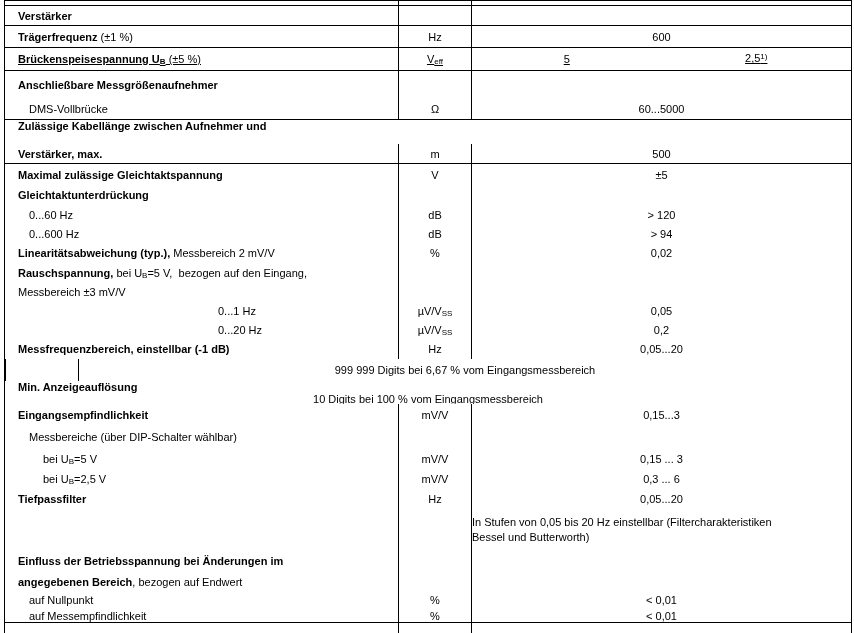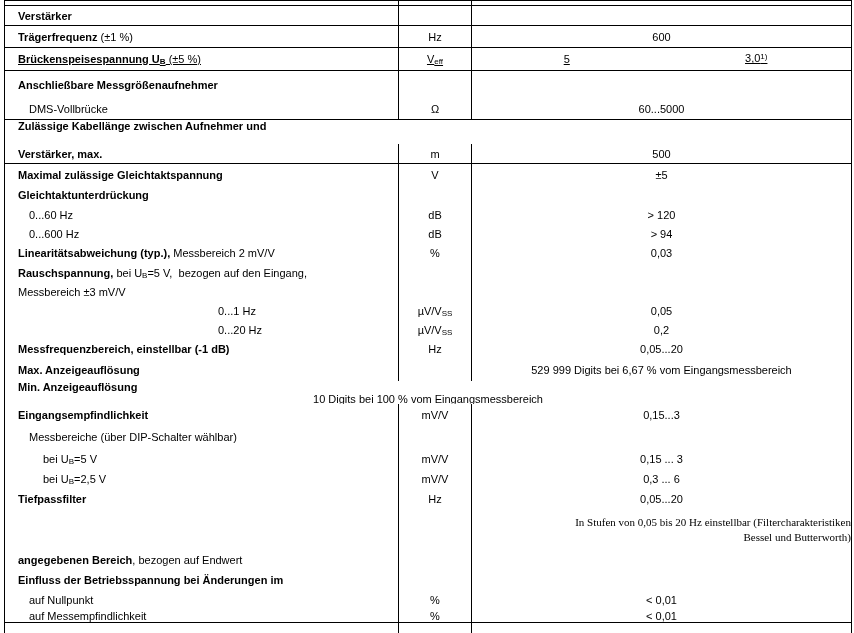--- a/index.html
+++ b/index.html
@@ -19,21 +19,21 @@
   .cell{box-sizing:border-box;display:flex;align-items:center;font-size:11px;line-height:12px;overflow:hidden;}
   .cell .txt{white-space:pre;}
   .label{width:393px;padding-left:13px;}
   .label.ind1{padding-left:24px;}
   .label.ind2{padding-left:38px;}
   .label.mid{padding-left:213px;}
   .unit{width:74px;justify-content:center;border-left:1.5px solid #000;border-right:1.5px solid #000;text-align:center;}
   .value{flex:1;justify-content:center;text-align:center;}
   .value.split{justify-content:flex-start;}
   .value.split .half{width:50%;text-align:center;}
-  .value .vlines{width:100%;text-align:right;font-family:Liberation Serif, serif;}
+  .value .vlines{width:100%;text-align:left;}
   .value .vlines div{line-height:15px;}
   .b{font-weight:bold;}
   .sub{font-size:8px;position:relative;top:3px;}
   .sub.b{font-weight:bold;}
   .sup{font-size:8px;position:relative;top:-3px;}
 </style>
 </head>
 <body>
 
 <div class="spec-table">
@@ -66,21 +66,21 @@
         <span class="txt b">Brückenspeisespannung U</span>
         <span class="txt sub b">B</span>
         <span class="txt"> (±5 %)</span>
       </div>
       <div class="cell unit">
         <span class="txt">V</span>
         <span class="txt sub">eff</span>
       </div>
       <div class="cell value split">
         <div class="half"><span class="txt">5</span></div>
-        <div class="half"><span class="txt">3,0</span><span class="txt sup">1)</span></div>
+        <div class="half"><span class="txt">2,5</span><span class="txt sup">1)</span></div>
       </div>
     </div>
     <div class="row" style="height: 28px;">
       <div class="cell label">
         <span class="txt b">Anschließbare Messgrößenaufnehmer</span>
       </div>
       <div class="cell unit"></div>
       <div class="cell value"></div>
     </div>
     <div class="row line" style="height: 21px;">
@@ -154,21 +154,21 @@
     </div>
     <div class="row" style="height: 20px;">
       <div class="cell label">
         <span class="txt b">Linearitätsabweichung (typ.),</span>
         <span class="txt"> Messbereich 2 mV/V</span>
       </div>
       <div class="cell unit">
         <span class="txt">%</span>
       </div>
       <div class="cell value">
-        <span class="txt">0,03</span>
+        <span class="txt">0,02</span>
       </div>
     </div>
     <div class="row" style="height: 19px;">
       <div class="cell label">
         <span class="txt b">Rauschspannung,</span>
         <span class="txt"> bei U</span>
         <span class="txt sub">B</span>
         <span class="txt">=5 V,  bezogen auf den Eingang,</span>
       </div>
       <div class="cell unit"></div>
@@ -210,26 +210,23 @@
         <span class="txt b">Messfrequenzbereich, einstellbar (-1 dB)</span>
       </div>
       <div class="cell unit">
         <span class="txt">Hz</span>
       </div>
       <div class="cell value">
         <span class="txt">0,05...20</span>
       </div>
     </div>
     <div class="row" style="height: 22px;">
-      <div class="cell label">
-        <span class="txt b">Max. Anzeigeauflösung</span>
-      </div>
-      <div class="cell unit"></div>
-      <div class="cell value">
-        <span class="txt">529 999 Digits bei 6,67 % vom Eingangsmessbereich</span>
+      <div class="cell unit"></div>
+      <div class="cell value">
+        <span class="txt">999 999 Digits bei 6,67 % vom Eingangsmessbereich</span>
       </div>
     </div>
     <div class="row" style="height: 23px; flex-direction: column;">
       <div class="cell label">
         <span class="txt b">Min. Anzeigeauflösung</span>
       </div>
       <div class="cell unit"></div>
       <div class="cell value">
         <span class="txt">10 Digits bei 100 % vom Eingangsmessbereich</span>
       </div>
@@ -292,31 +289,31 @@
     <div class="row" style="height: 40px;">
       <div class="cell label"></div>
       <div class="cell unit"></div>
       <div class="cell value">
         <div class="vlines">
           <div><span class="txt">In Stufen von 0,05 bis 20 Hz einstellbar (Filtercharakteristiken</span></div>
           <div><span class="txt">Bessel und Butterworth)</span></div>
         </div>
       </div>
     </div>
+    <div class="row" style="height: 22px;">
+      <div class="cell label">
+        <span class="txt b">Einfluss der Betriebsspannung bei Änderungen im</span>
+      </div>
+      <div class="cell unit"></div>
+      <div class="cell value"></div>
+    </div>
     <div class="row" style="height: 19px;">
       <div class="cell label">
         <span class="txt b">angegebenen Bereich</span>
         <span class="txt">, bezogen auf Endwert</span>
-      </div>
-      <div class="cell unit"></div>
-      <div class="cell value"></div>
-    </div>
-    <div class="row" style="height: 22px;">
-      <div class="cell label">
-        <span class="txt b">Einfluss der Betriebsspannung bei Änderungen im</span>
       </div>
       <div class="cell unit"></div>
       <div class="cell value"></div>
     </div>
     <div class="row" style="height: 18px;">
       <div class="cell label ind1">
         <span class="txt">auf Nullpunkt</span>
       </div>
       <div class="cell unit">
         <span class="txt">%</span>

